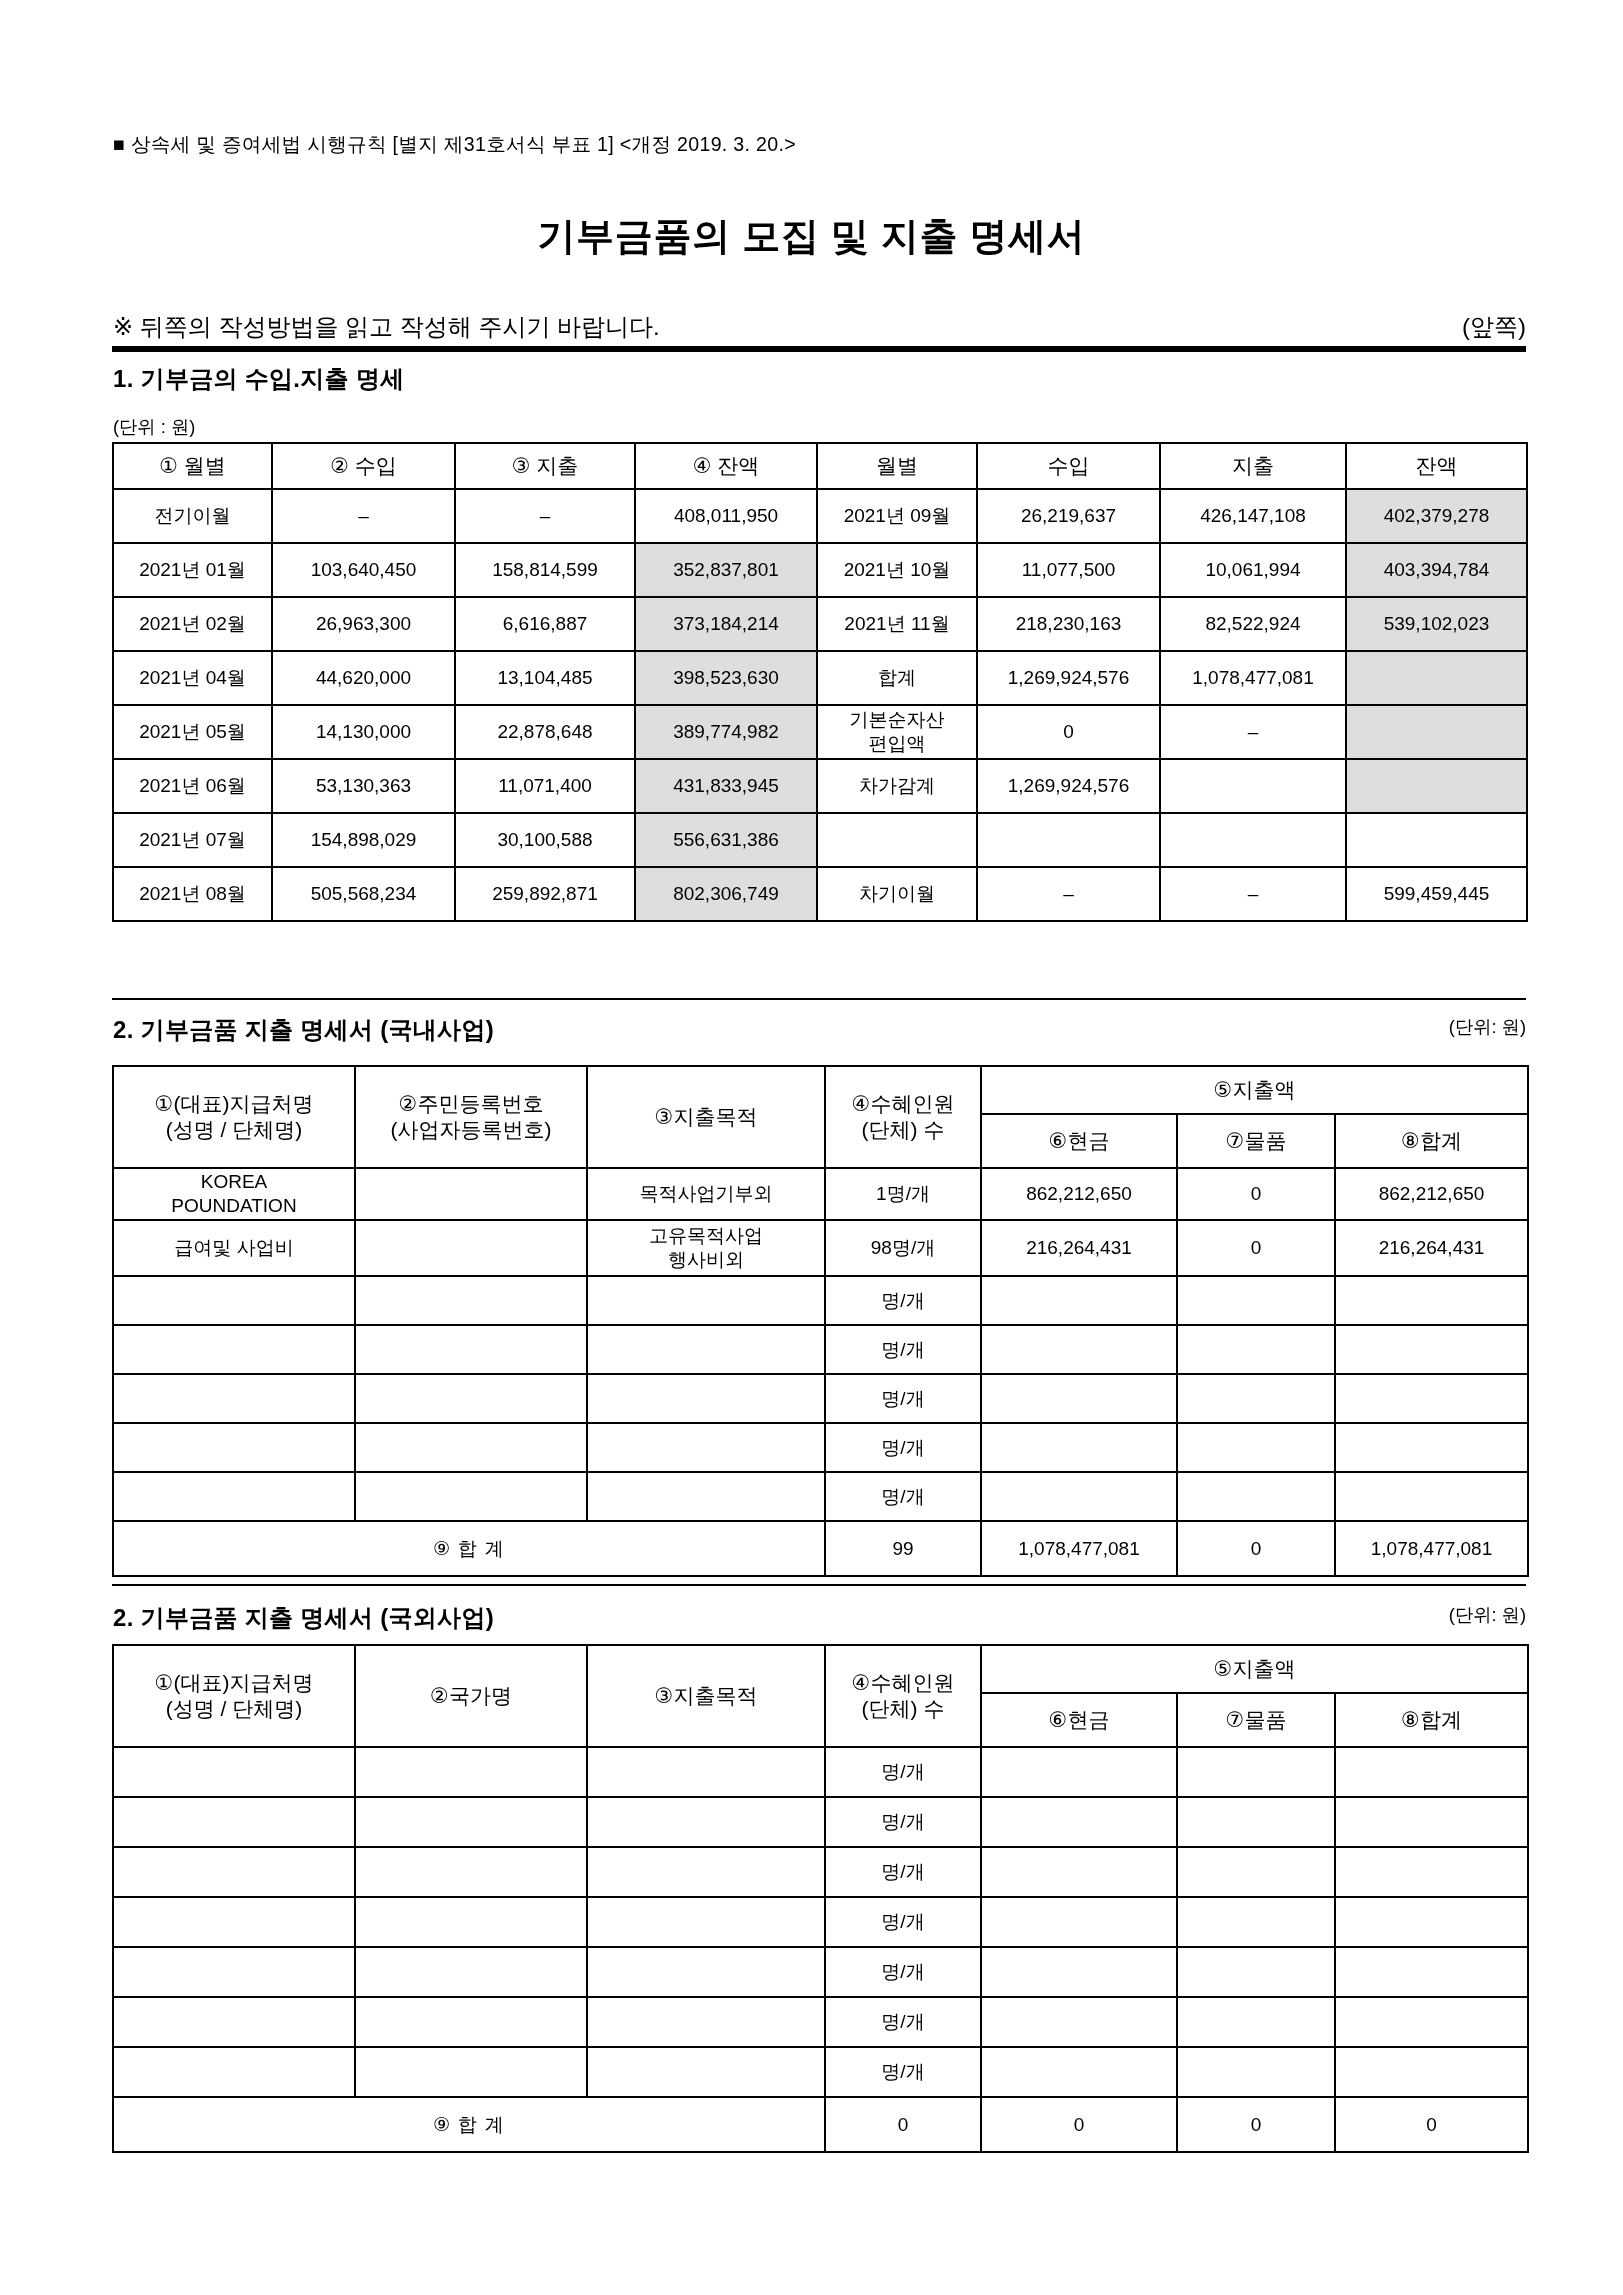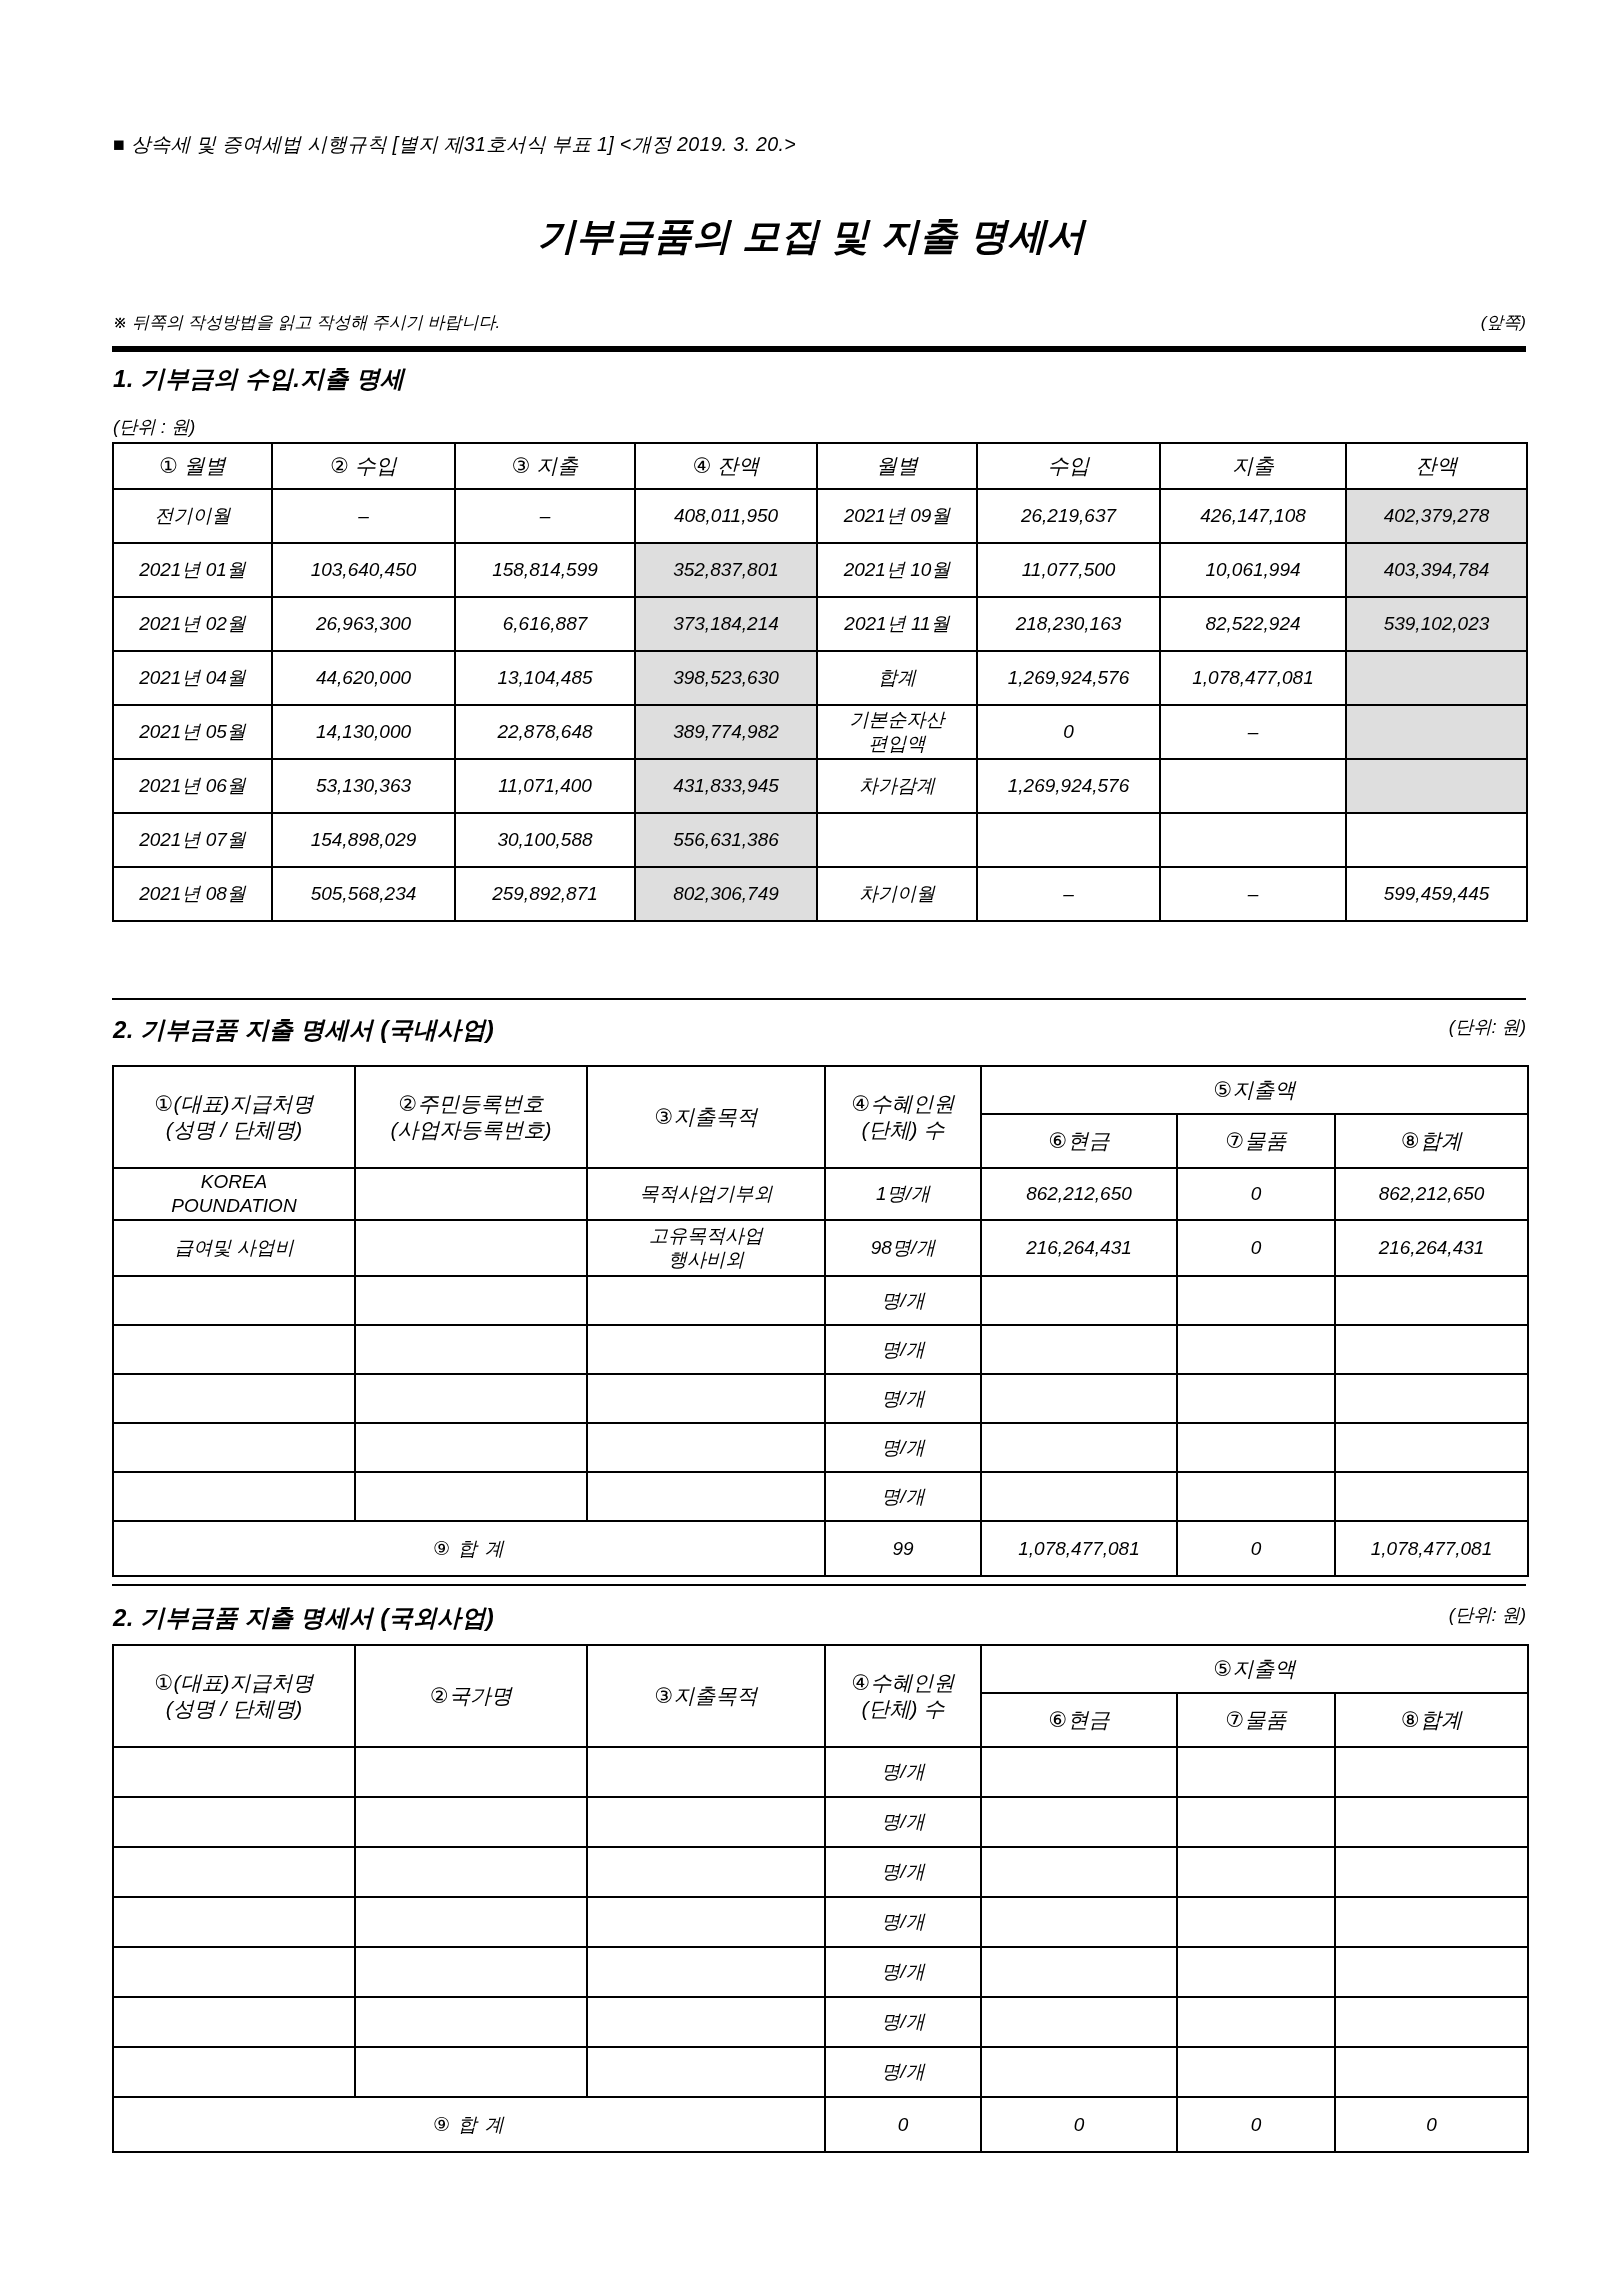--- a/index.html
+++ b/index.html
@@ -1,21 +1,21 @@
 <!DOCTYPE html>
 <html style="font-size:10.5px"><head>
 <meta charset="utf-8">
 <style>
   html,body{margin:0;padding:0;background:#fff;}
   .page{position:relative;width:1623px;height:2295px;background:#ffffff;color:#000;
-        font-family:"Liberation Sans","DejaVu Sans",sans-serif;overflow:hidden;font-style:italic;}
+        font-family:"Liberation Sans","DejaVu Sans",sans-serif;overflow:hidden;}
   .abs{position:absolute;}
   .notice{top:131px;left:113px;font-size:19.6px;letter-spacing:0.3px;}
   .title{top:211px;left:0;width:1623px;text-align:center;font-size:38px;font-weight:700;letter-spacing:0.7px;margin:0;}
-  .caution-row{top:311px;left:113px;width:1413px;display:flex;justify-content:space-between;font-size:17px;}
+  .caution-row{top:311px;left:113px;width:1413px;display:flex;justify-content:space-between;font-size:24px;}
   .rule{top:346px;left:112px;width:1414px;height:5.9px;background:#000;}
   .sec-row{left:113px;width:1413px;display:flex;justify-content:space-between;align-items:flex-start;}
   .sec-head{font-size:24px;font-weight:700;letter-spacing:0.3px;}
   .unit{font-size:18.3px;}
   .unit-line{top:414px;left:113px;width:1413px;text-align:left;font-size:18.3px;}
   .sec2-row{top:1014px;}
   .sec3-row{top:1602px;}
 
   table.doc{border-collapse:collapse;table-layout:fixed;position:absolute;left:112px;width:1414px;}
   table.doc th,table.doc td{border-left:2px solid #000;border-right:2px solid #000;

